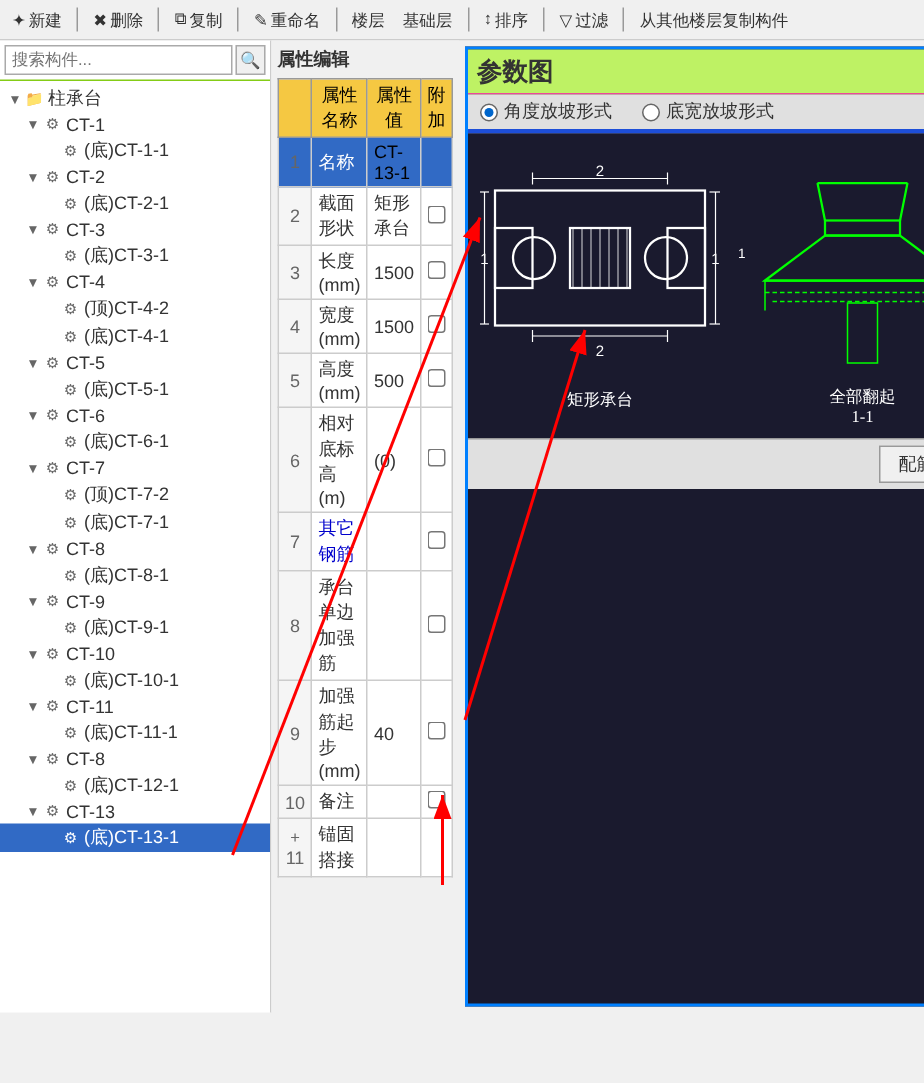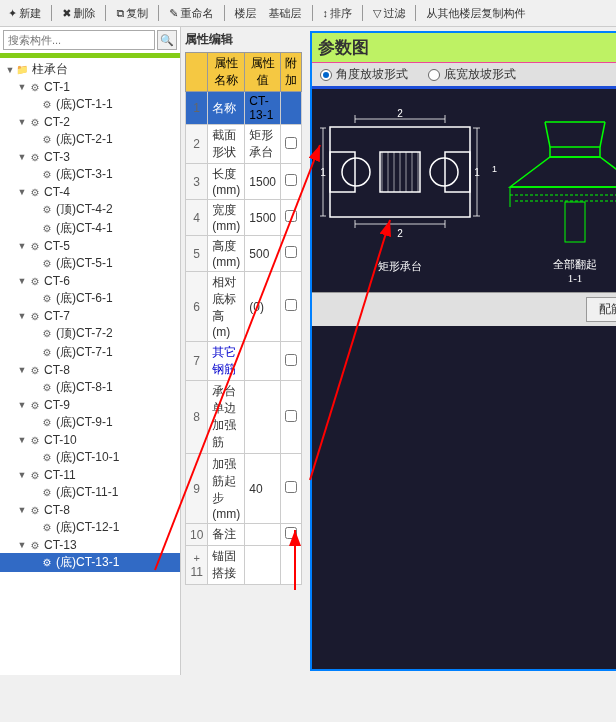--- a/index.html
+++ b/index.html
@@ -50,21 +50,21 @@
       width: 200px;
       border-right: 1px solid #ccc;
       background: #fff;
       display: flex;
       flex-direction: column;
     }
     .search-box {
       display: flex;
       align-items: flex-end;
       padding: 3px;
-      border-bottom: 5px solid #84cc16;
+      border-bottom: 1px solid #84cc16;
       gap: 2px;
     }
     .search-input {
       flex: 1;
       border: 1px solid #aaa;
       padding: 2px 4px;
       font-size: 11px;
       height: 20px;
     }
     .search-btn {

